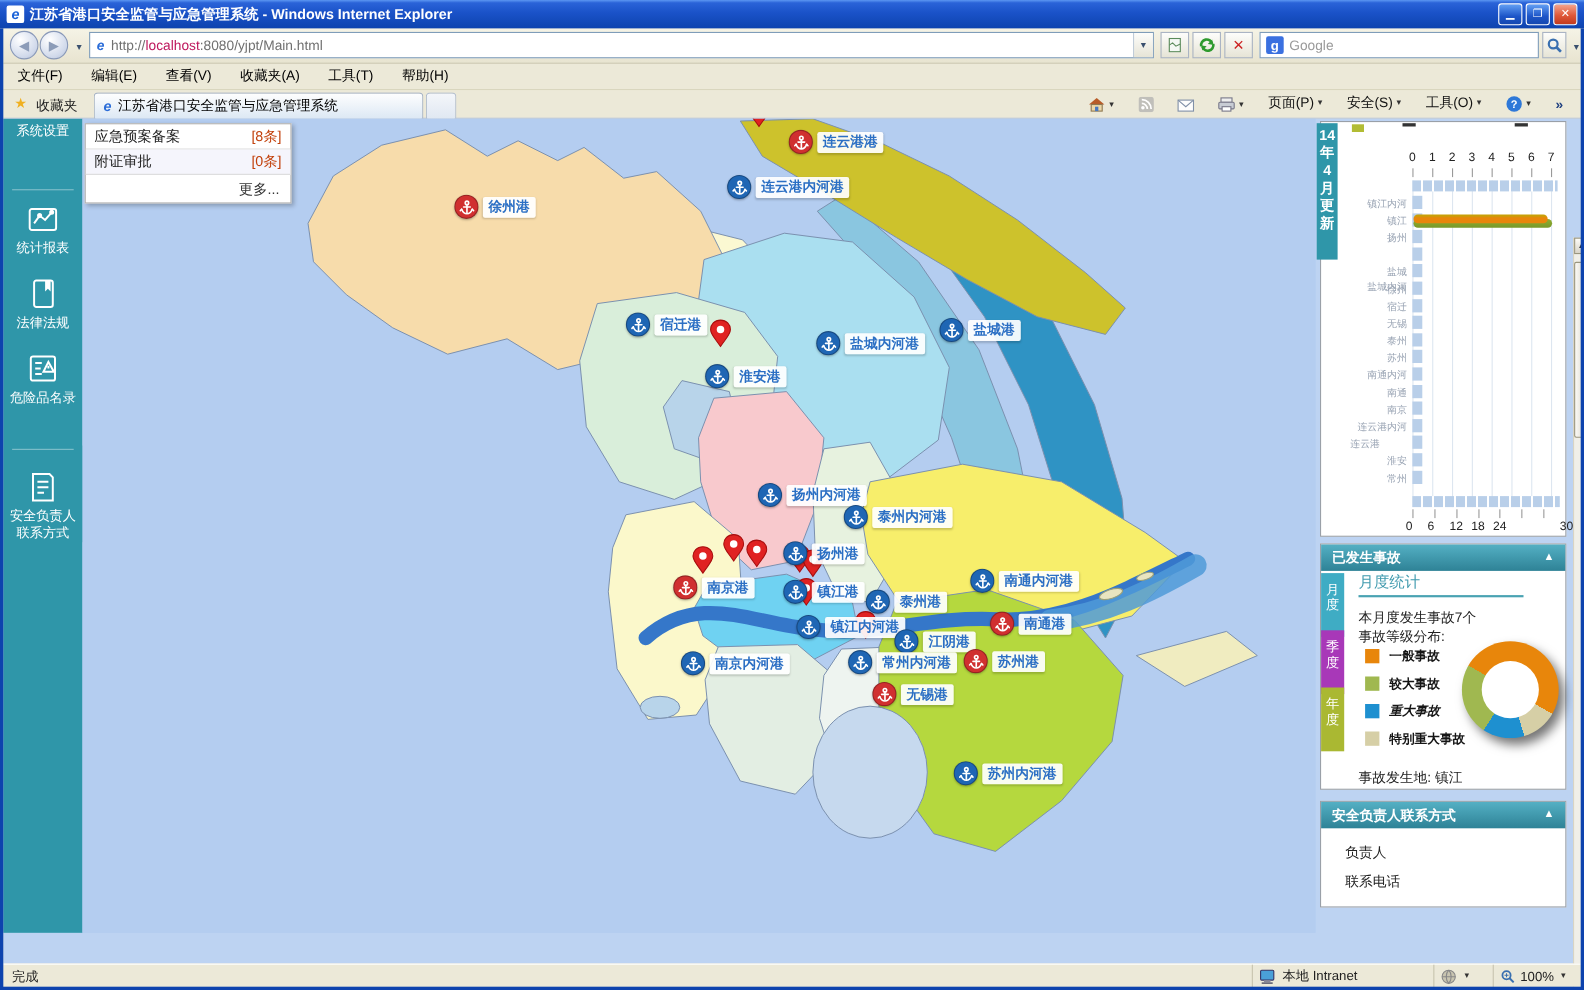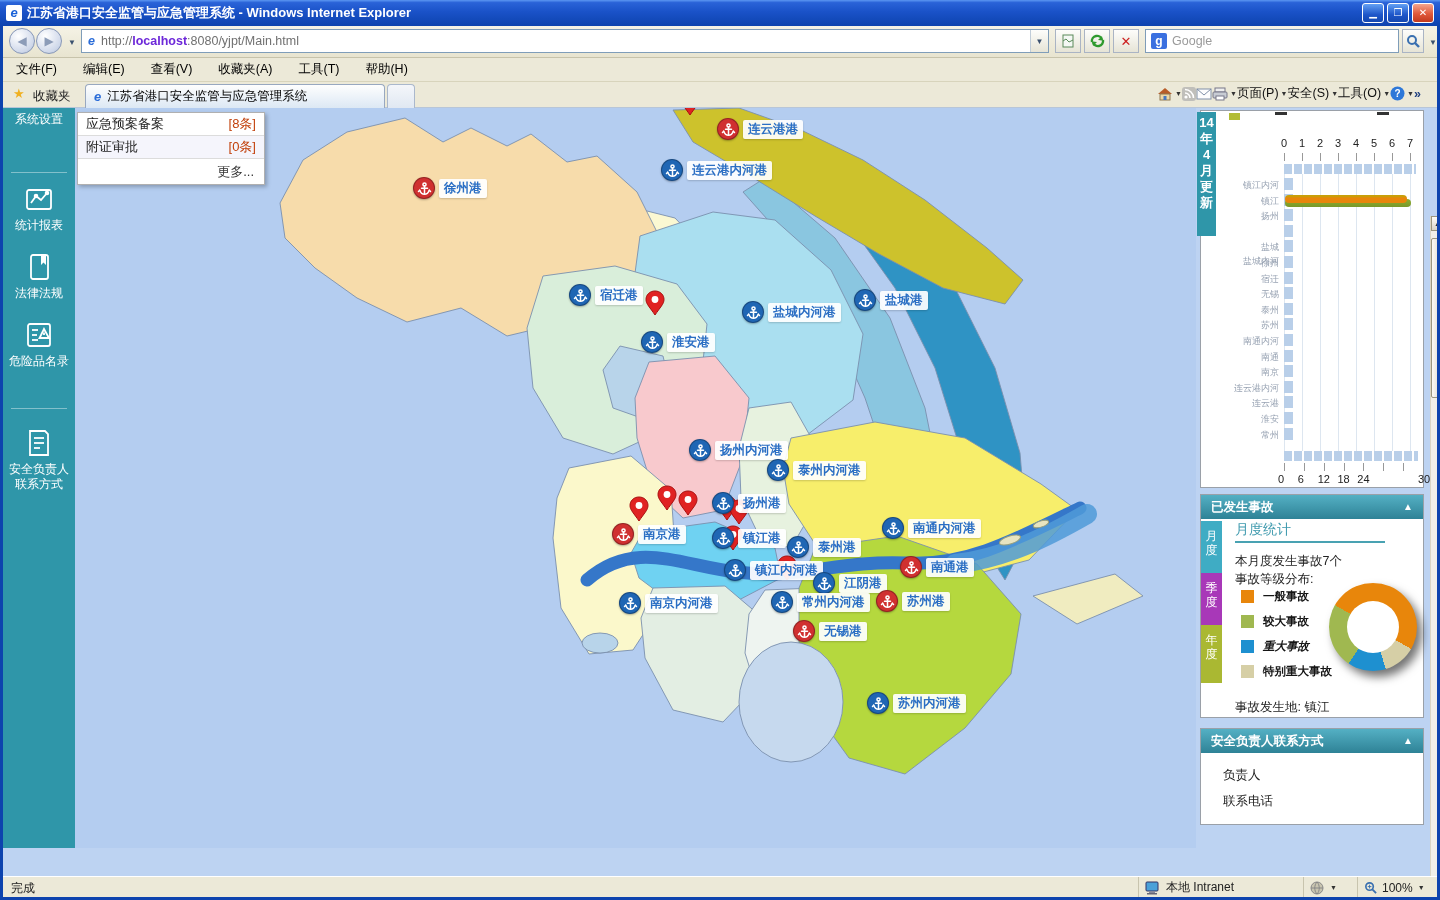--- a/index.html
+++ b/index.html
@@ -25,42 +25,42 @@
   
   #addrrow{left:3px;top:26px;width:1434px;height:32px;background:linear-gradient(180deg,#f5f3e6,#e8e4d0);
     border-bottom:1px solid #c7c3ab;}
   .navcirc{width:26px;height:26px;border-radius:50%;border:1px solid #8898b8;
     background:radial-gradient(circle at 35% 30%,#ffffff,#cfd8ea 70%,#aab8d0);
     color:#8c9cb8;font-size:12px;text-align:center;line-height:24px;}
   .field{background:#fff;border:1px solid #7f9db9;height:24px;display:flex;align-items:center;font-size:12.5px;}
   .tbtn{height:24px;border:1px solid #aab4c4;background:linear-gradient(180deg,#fdfdfb,#e6e4d6);
     display:flex;align-items:center;justify-content:center;}
   .urltxt{color:#707070;}
-  .urlhost{color:#6d28d9;font-weight:bold;}
+  .urlhost{color:#be185d;font-weight:normal;}
   .ddv{color:#3a506e;font-size:8px;padding:0 3px;}
   .gsq{width:16px;height:16px;background:#3a70e0;border-radius:2px;color:#fff;font-weight:bold;
     font-size:12px;line-height:16px;text-align:center;margin:0 5px;}
   .ghost{color:#9a9a9a;}
 
   
   #menubar{left:3px;top:58px;width:1434px;height:24px;background:#ece9d8;border-bottom:1px solid #d8d4bc;
     display:flex;align-items:center;font-size:12.5px;color:#000;}
   #menubar span{padding:3px 13px;}
 
   
   #tabbar{left:3px;top:82px;width:1434px;height:26px;background:#ece9d8;border-bottom:1px solid #b8c6d8;}
   #favstar{left:10px;top:4px;font-size:13px;color:#f0b020;}
   #favlabel{left:30px;top:6px;font-size:12.5px;color:#222;}
   #tab1{left:82px;top:2px;width:300px;height:24px;border:1px solid #98a8c0;border-bottom:none;
     border-radius:4px 4px 0 0;background:linear-gradient(180deg,#fefefe,#dce8f4);
     display:flex;align-items:center;font-size:12.5px;padding:0 8px;}
   #tab1 .e-ico2{color:#2a6cd8;font-weight:bold;font-style:italic;font-size:13px;margin-right:6px;}
   #tabstub{left:384px;top:2px;width:28px;height:24px;border:1px solid #aab8cc;border-bottom:none;
     border-radius:4px 4px 0 0;background:linear-gradient(180deg,#f4f6fa,#e0e8f2);}
-  #cmdicons{right:16px;top:3px;display:flex;align-items:center;gap:0;font-size:12.5px;color:#111;}
+  #cmdicons{right:16px;top:3px;display:flex;align-items:flex-end;gap:21px;font-size:12.5px;color:#111;}
   .ci{display:flex;align-items:center;gap:2px;}
   .caret{font-size:7px;color:#333;}
 
   
   #content{left:3px;top:108px;width:1434px;height:768px;background:#bdd3f2;}
 
   
   #sidebar{left:0;top:0;width:72px;height:740px;background:#2f96a9;color:#fff;}
   #sidebar .sdiv{position:absolute;left:8px;width:56px;height:1px;background:rgba(255,255,255,.4);}
   .sitem{position:absolute;width:72px;text-align:center;font-size:12px;line-height:15px;}
@@ -803,21 +803,21 @@
           <div class="rowlab" style="left: 2px; top: 208.4px;">苏州</div>
           <div class="stub" style="left: 83px; top: 207.4px;"></div>
           <div class="rowlab" style="left: 2px; top: 224px;">南通内河</div>
           <div class="stub" style="left: 83px; top: 223px;"></div>
           <div class="rowlab" style="left: 2px; top: 239.6px;">南通</div>
           <div class="stub" style="left: 83px; top: 238.6px;"></div>
           <div class="rowlab" style="left: 2px; top: 255.2px;">南京</div>
           <div class="stub" style="left: 83px; top: 254.2px;"></div>
           <div class="rowlab" style="left: 2px; top: 270.8px;">连云港内河</div>
           <div class="stub" style="left: 83px; top: 269.8px;"></div>
-          <div class="rowlab" style="left: 2px; top: 286.4px;">连云港</div>
+          <div class="rowlab" style="left: 2px; top: 286.4px; text-align: center;">连云港</div>
           <div class="stub" style="left: 83px; top: 285.4px;"></div>
           <div class="rowlab" style="left: 2px; top: 302px;">淮安</div>
           <div class="stub" style="left: 83px; top: 301px;"></div>
           <div class="rowlab" style="left: 2px; top: 317.6px;">常州</div>
           <div class="stub" style="left: 83px; top: 316.6px;"></div>
           <div class="hbar" style="left: 84px; top: 87.6px; width: 125.611px; height: 8px; background: linear-gradient(rgb(143, 174, 48), rgb(122, 152, 40));"></div>
           <div class="hbar" style="left: 84px; top: 83.6px; width: 122px; height: 8px; background: linear-gradient(rgb(200, 160, 8) 15%, rgb(232, 134, 11) 40%);"></div>
           <div class="strip" style="left: 83px; top: 340px; width: 134px;"></div>
           <div class="tick" style="left: 83px; top: 352px;"></div>
           <div class="axnum" style="left: 77px; top: 362px;">0</div>

